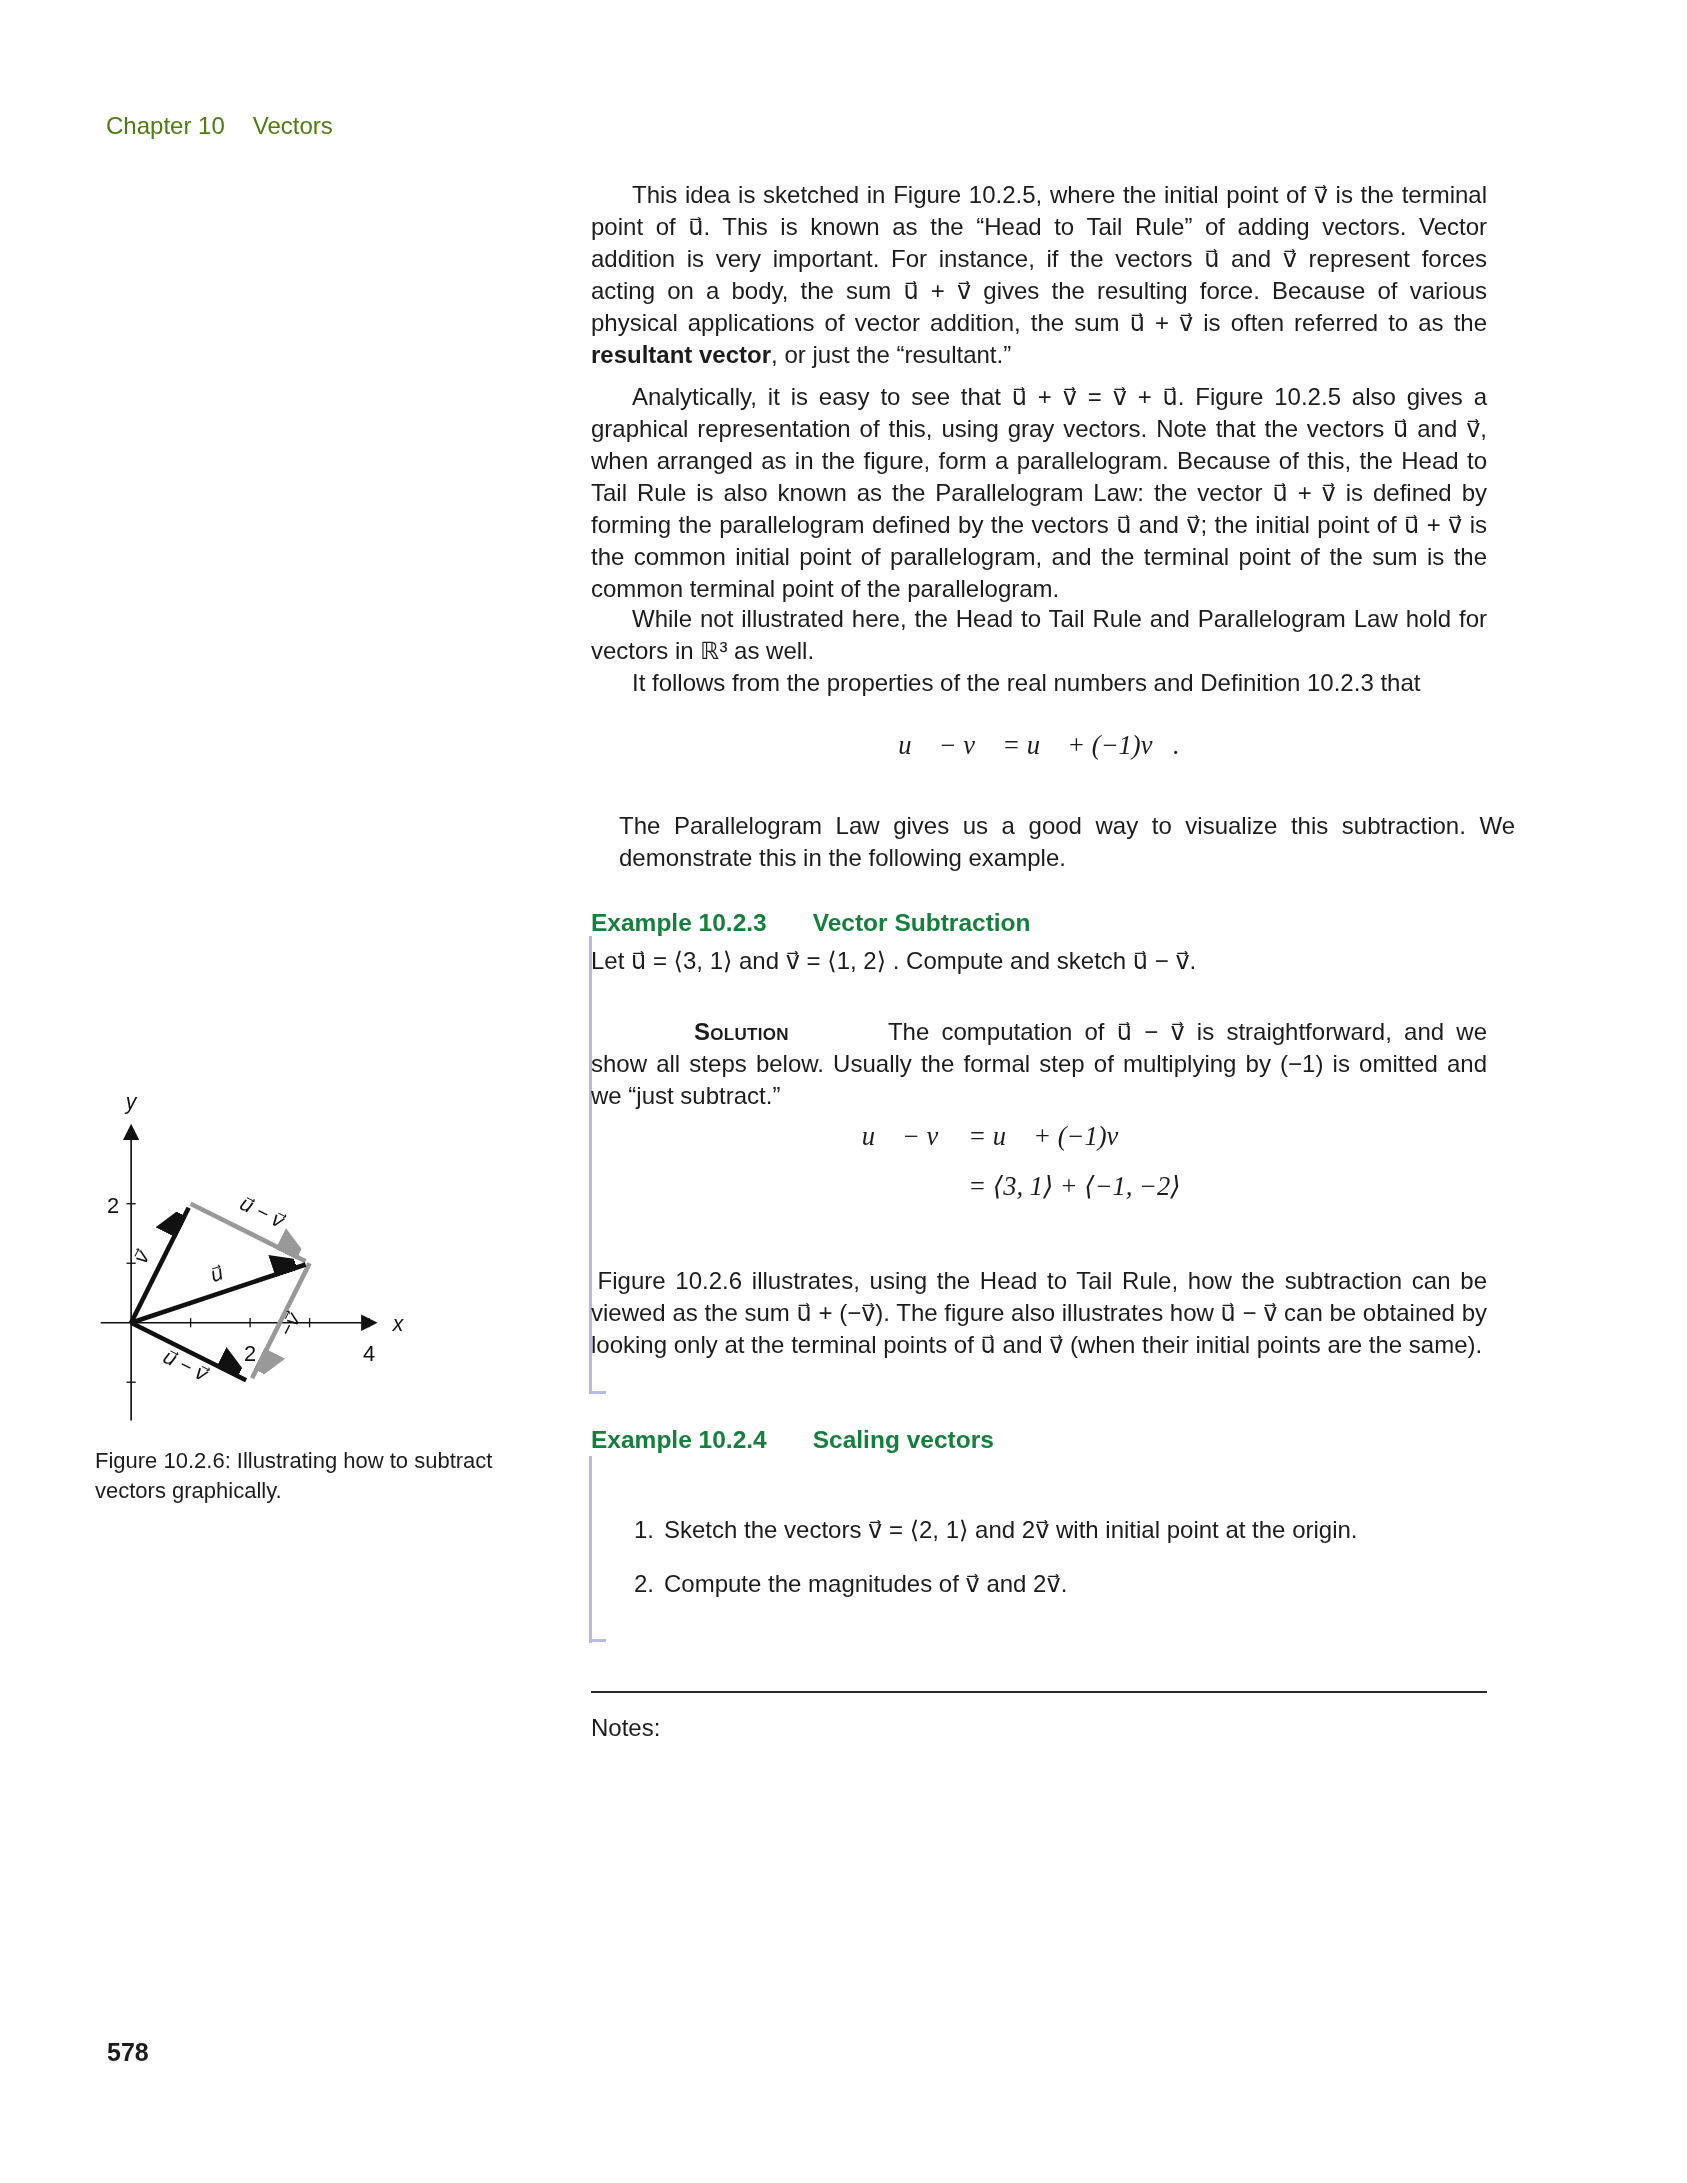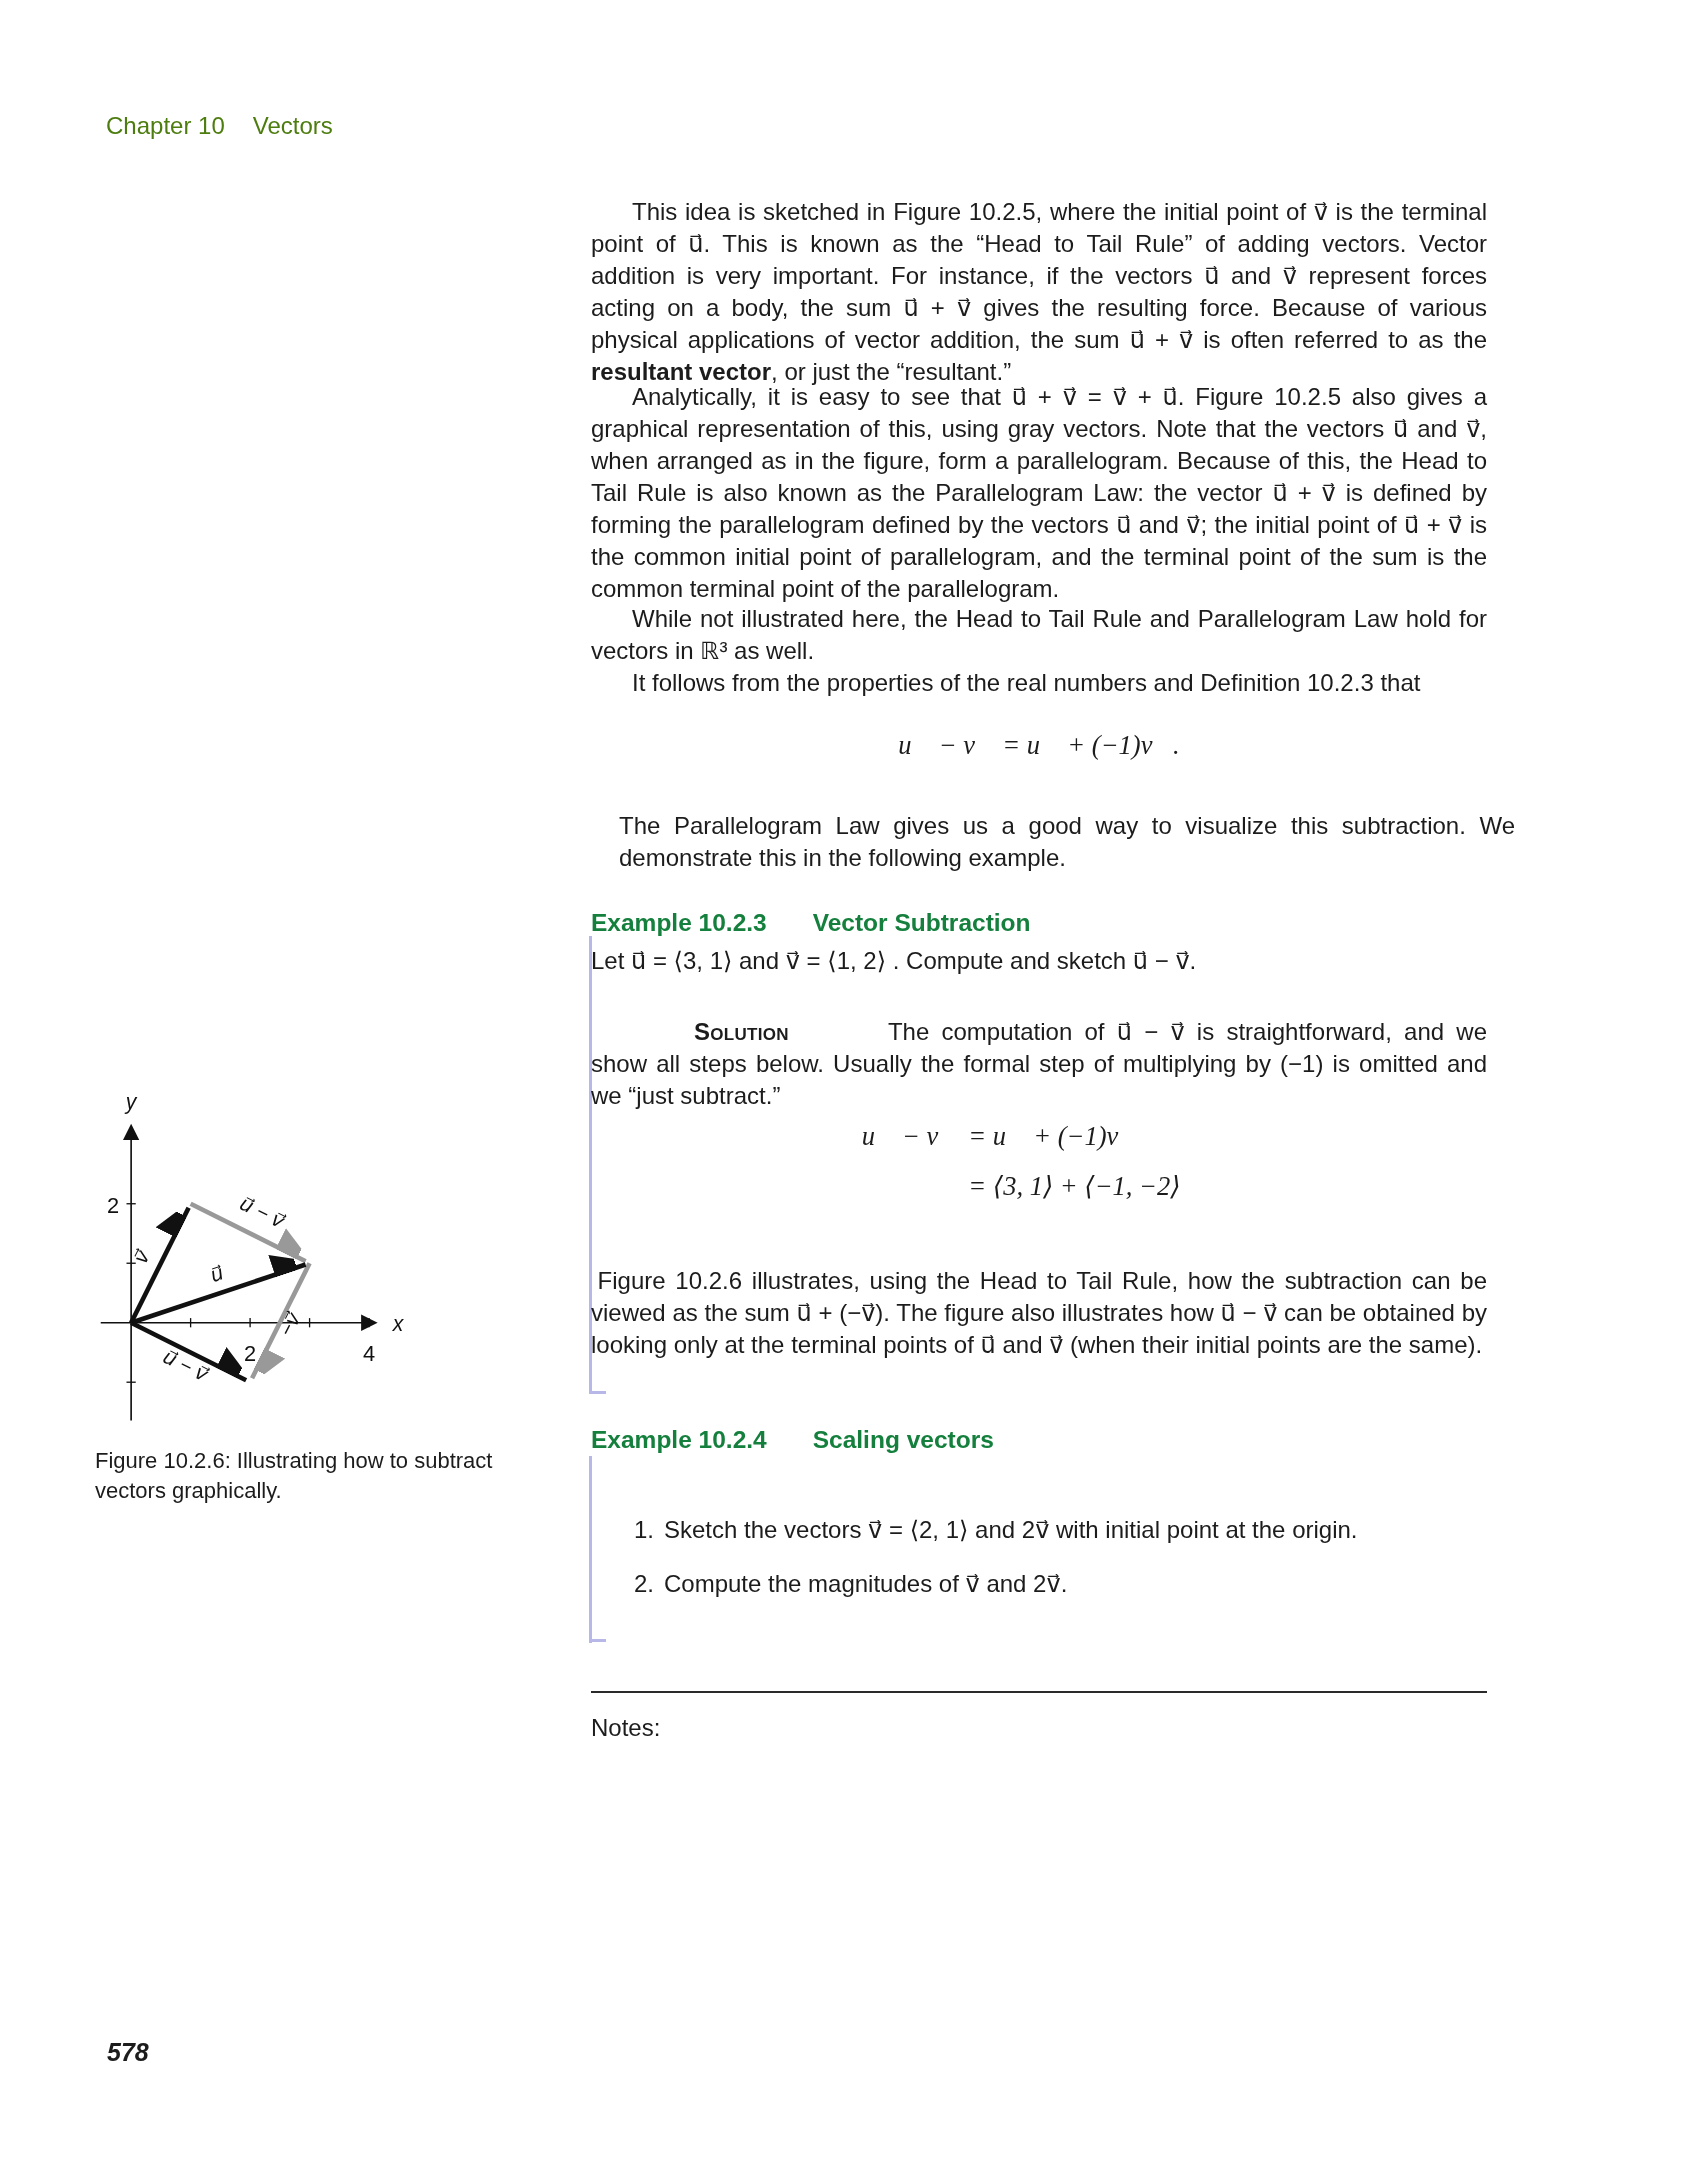--- a/index.html
+++ b/index.html
@@ -42,21 +42,21 @@
   .fig-axis-label{font-style:italic;font-size:32px;fill:#111;}
   .fig-tick{font-size:33px;fill:#111;}
 </style>
 </head>
 <body>
 
 <div class="abs header" style="left:106px;top:112px;">
   <span>Chapter 10</span><span class="gap"></span><span>Vectors</span>
 </div>
 
-<div class="abs col bodytext indent" style="top:196px;">
+<div class="abs col bodytext indent" style="top:179px;">
   <span>This idea is sketched in Figure 10.2.5, where the initial point of v⃗ is the terminal point of u⃗. This is known as the “Head to Tail Rule” of adding vectors. Vector addition is very important. For instance, if the vectors u⃗ and v⃗ represent forces acting on a body, the sum u⃗ + v⃗ gives the resulting force. Because of various physical applications of vector addition, the sum u⃗ + v⃗ is often referred to as the </span><span class="bold">resultant vector</span><span>, or just the “resultant.”</span>
 </div>
 
 <div class="abs col bodytext indent" style="top:381px;">Analytically, it is easy to see that u⃗ + v⃗ = v⃗ + u⃗. Figure 10.2.5 also gives a graphical representation of this, using gray vectors. Note that the vectors u⃗ and v⃗, when arranged as in the figure, form a parallelogram. Because of this, the Head to Tail Rule is also known as the Parallelogram Law: the vector u⃗ + v⃗ is defined by forming the parallelogram defined by the vectors u⃗ and v⃗; the initial point of u⃗ + v⃗ is the common initial point of parallelogram, and the terminal point of the sum is the common terminal point of the parallelogram.</div>
 
 <div class="abs col bodytext indent" style="top:603px;">While not illustrated here, the Head to Tail Rule and Parallelogram Law hold for vectors in ℝ³ as well.</div>
 
 <div class="abs col bodytext indent" style="top:667px;">It follows from the properties of the real numbers and Definition 10.2.3 that</div>
 
 <div class="abs col eq" style="top:730px;">u⃗ − v⃗ = u⃗ + (−1)v⃗.</div>
@@ -148,14 +148,14 @@
   <text transform="translate(288,224) rotate(26)" text-anchor="middle" class="fig-label">u⃗ − v⃗</text>
   <text transform="translate(172,456) rotate(26)" text-anchor="middle" class="fig-label">u⃗ − v⃗</text>
   <text transform="translate(343,389) rotate(-63)" text-anchor="middle" class="fig-label">−v⃗</text>
 </svg>
 
 <div class="abs caption" style="left:95px;top:1446px;width:450px;">Figure 10.2.6: Illustrating how to subtract vectors graphically.</div>
 
 <div class="abs rule" style="left:591px;top:1691px;width:896px;"></div>
 <div class="abs notes" style="left:591px;top:1714px;">Notes:</div>
 
-<div class="abs pagenum" style="left:107px;top:2038px;font-style:italic;">578</div>
+<div class="abs pagenum" style="left:107px;top:2038px;">578</div>
 
 
 </body></html>

